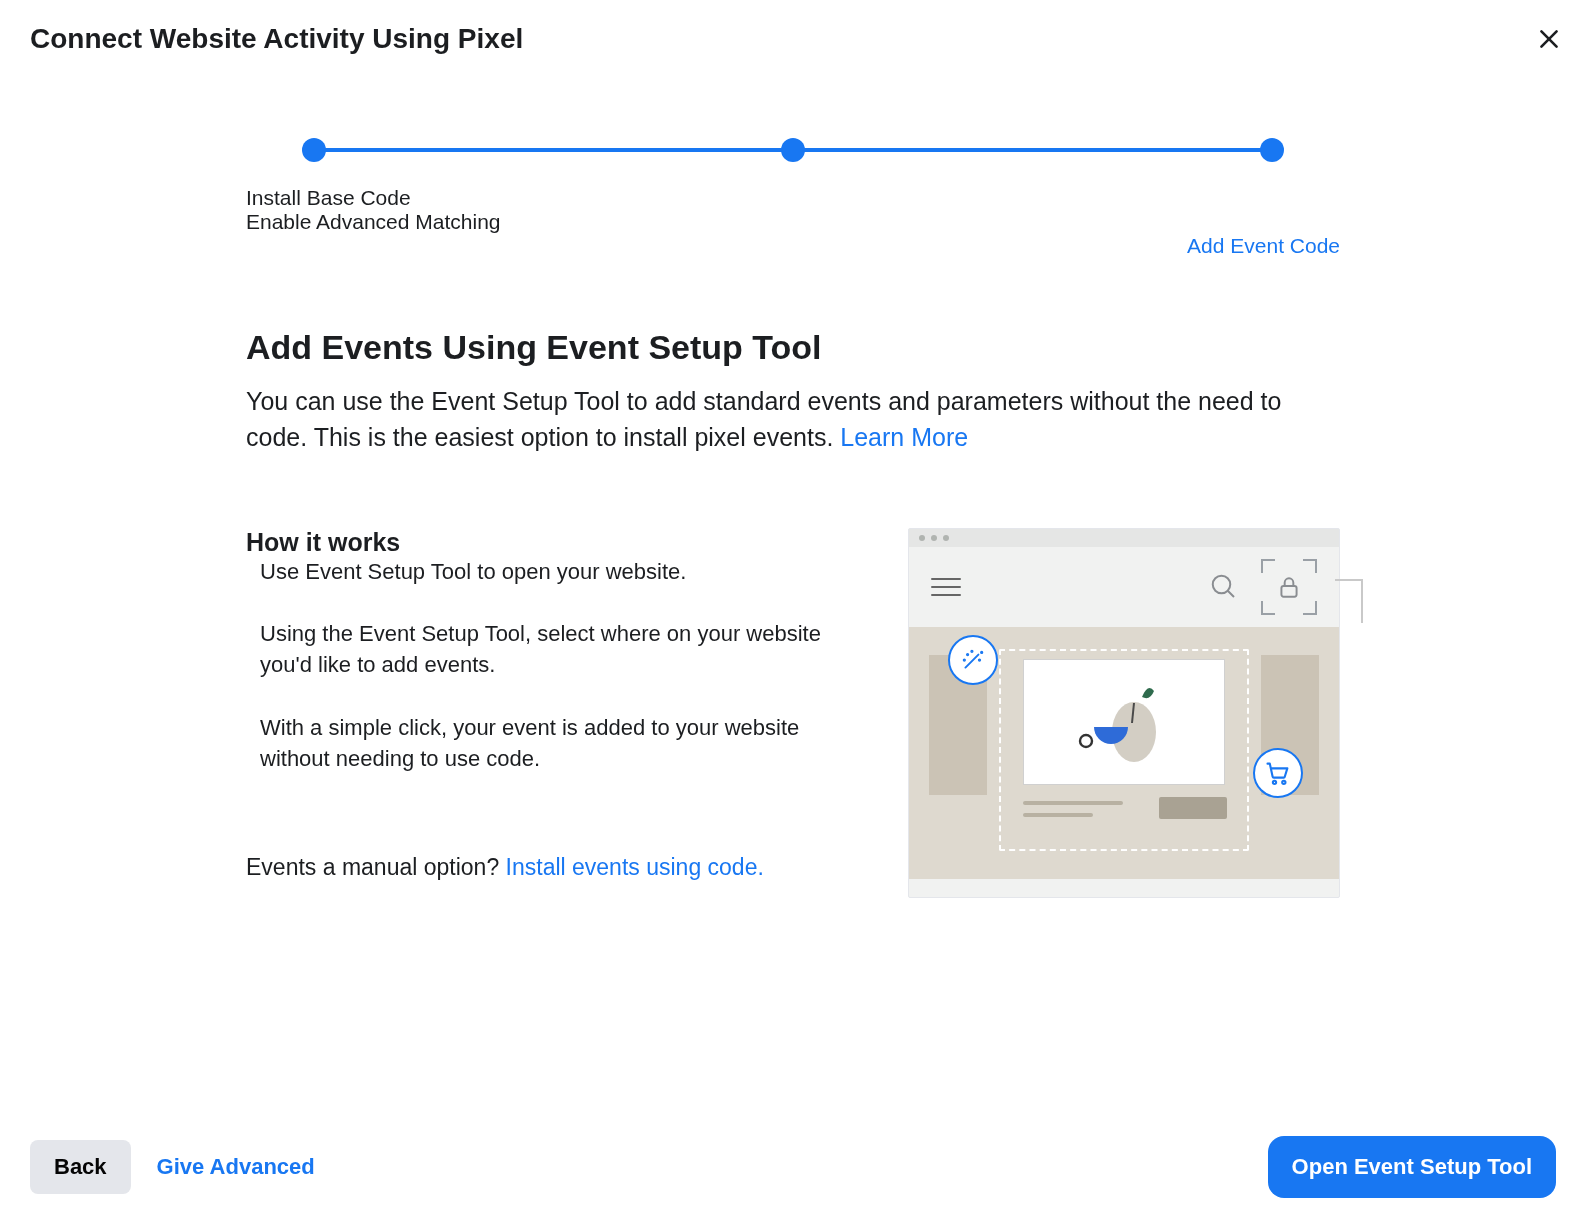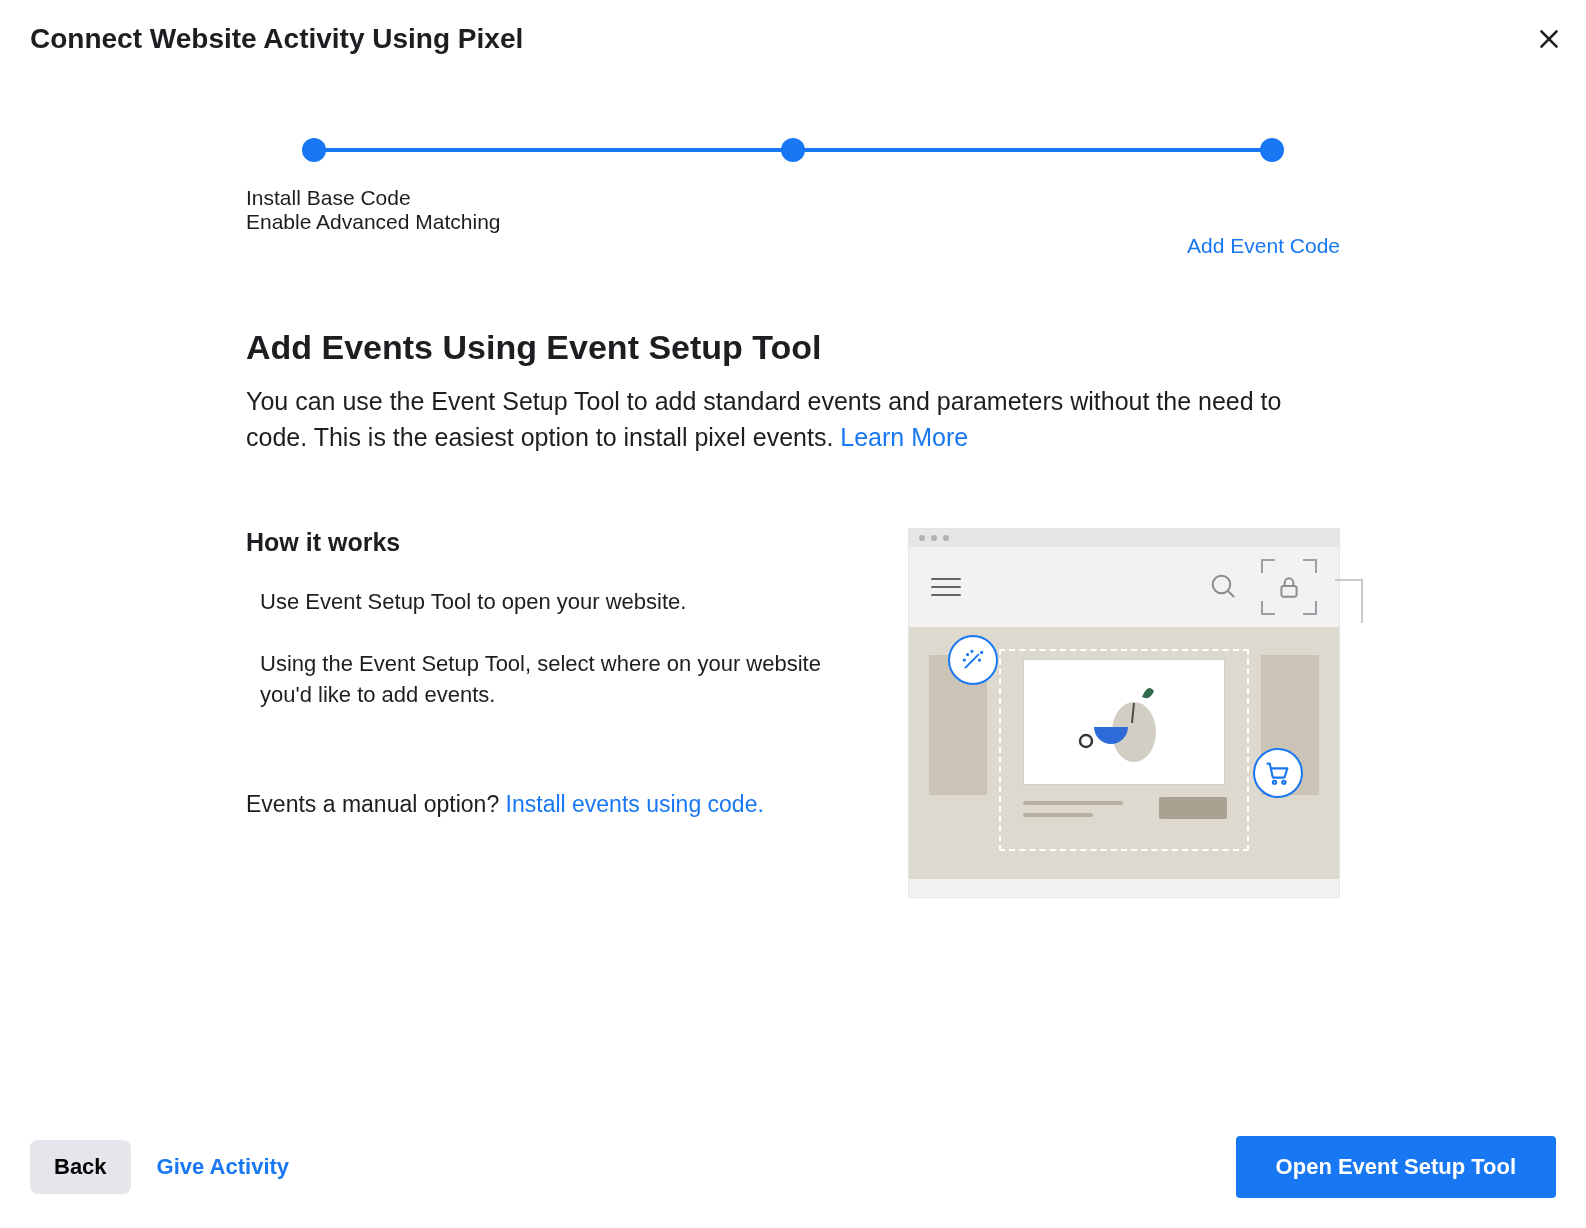--- a/index.html
+++ b/index.html
@@ -92,21 +92,20 @@
 
   .howit-wrap {
     display: flex;
     margin-top: 72px;
     gap: 40px;
   }
   .howit-left { flex: 1 1 auto; max-width: 640px; }
   .howit-title {
     font-size: 25px;
     font-weight: 700;
-    margin-bottom: 30px;
   }
   .howit-steps {
     padding-left: 14px;
   }
   .howit-step {
     font-size: 22px;
     line-height: 1.4;
     margin-bottom: 32px;
     color: #1c1e21;
   }
@@ -203,22 +202,22 @@
   .feedback-link {
     font-size:22px;
     color:#1877f2;
     font-weight:600;
     cursor:pointer;
   }
   .btn-primary {
     background:#1877f2;
     color:#fff;
     border:none;
-    border-radius:4px;
-    padding:18px 40px;
+    border-radius:16px;
+    padding:18px 24px;
     font-size:22px;
     font-weight:700;
     cursor:pointer;
   }
 </style>
 </head>
 <body>
 
 <div class="header">
   <div class="header-title">Connect Website Activity Using Pixel</div>
@@ -249,20 +248,21 @@
   <p class="section-desc">
     <span>You can use the Event Setup Tool to add standard events and parameters without the need to code. This is the easiest option to install pixel events. </span><span class="link">Learn More</span>
   </p>
 
   <div class="howit-wrap">
     <div class="howit-left">
       <div class="howit-title">How it works</div>
       <div class="howit-steps">
         <div class="howit-step">Use Event Setup Tool to open your website.</div>
         <div class="howit-step">Using the Event Setup Tool, select where on your website you'd like to add events.</div>
+        <div class="howit-step">With a simple click, your event is added to your website without needing to use code.</div>
       </div>
       <div class="manual-row">
         <span>Events a manual option? </span><span class="link">Install events using code.</span>
       </div>
     </div>
 
     <div class="illus">
       <div class="illus-browser">
         <div class="illus-topbar">
           <span class="tdot"></span>
@@ -332,16 +332,16 @@
             <circle cx="17" cy="20" r="1.4"></circle>
         </svg>
       </div>
     </div>
   </div>
 </div>
 
 <div class="footer">
   <div class="footer-left">
     <button class="btn-back">Back</button>
-    <span class="feedback-link">Give Activity</span>
+    <span class="feedback-link">Give Advanced</span>
   </div>
   <button class="btn-primary">Open Event Setup Tool</button>
 </div>
 
 </body></html>

